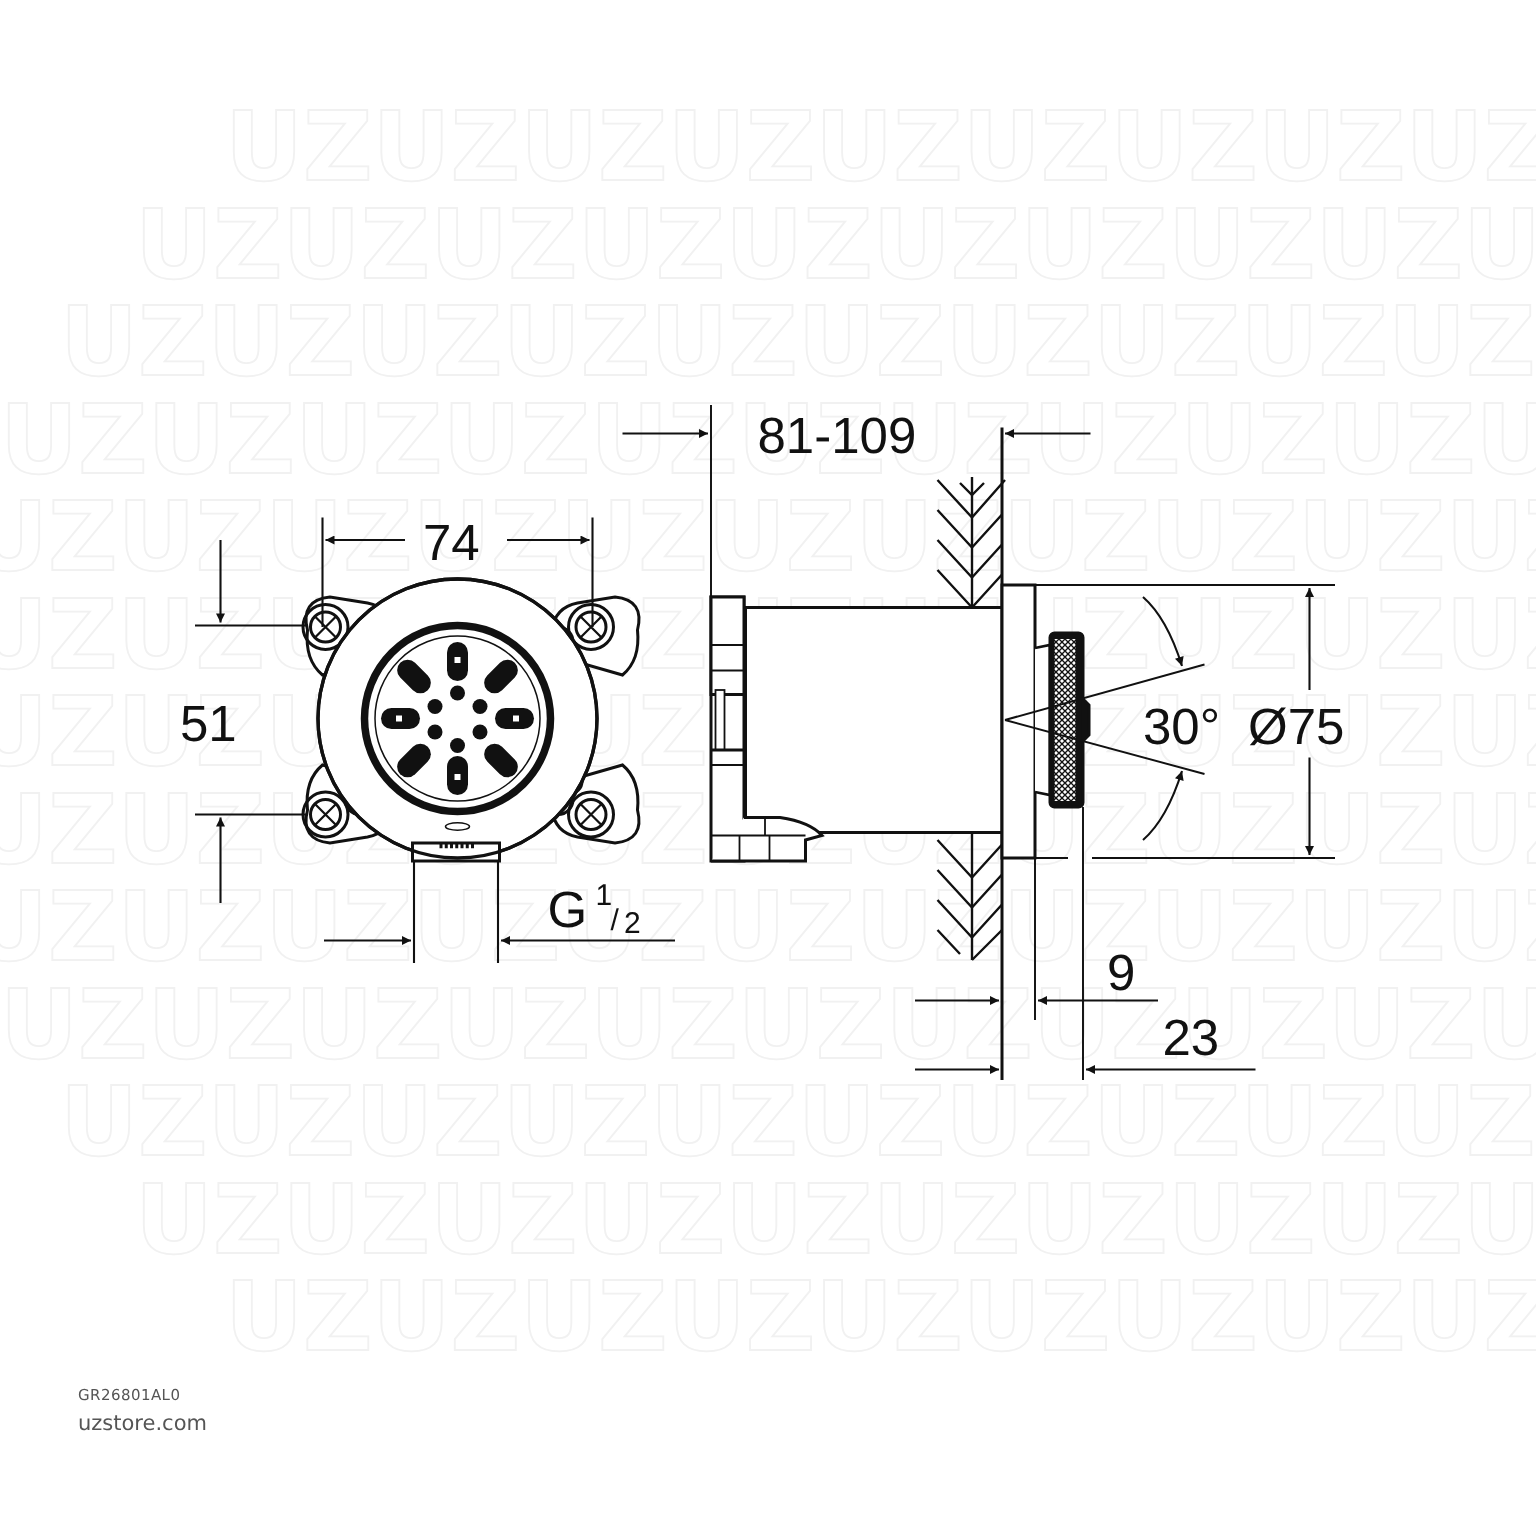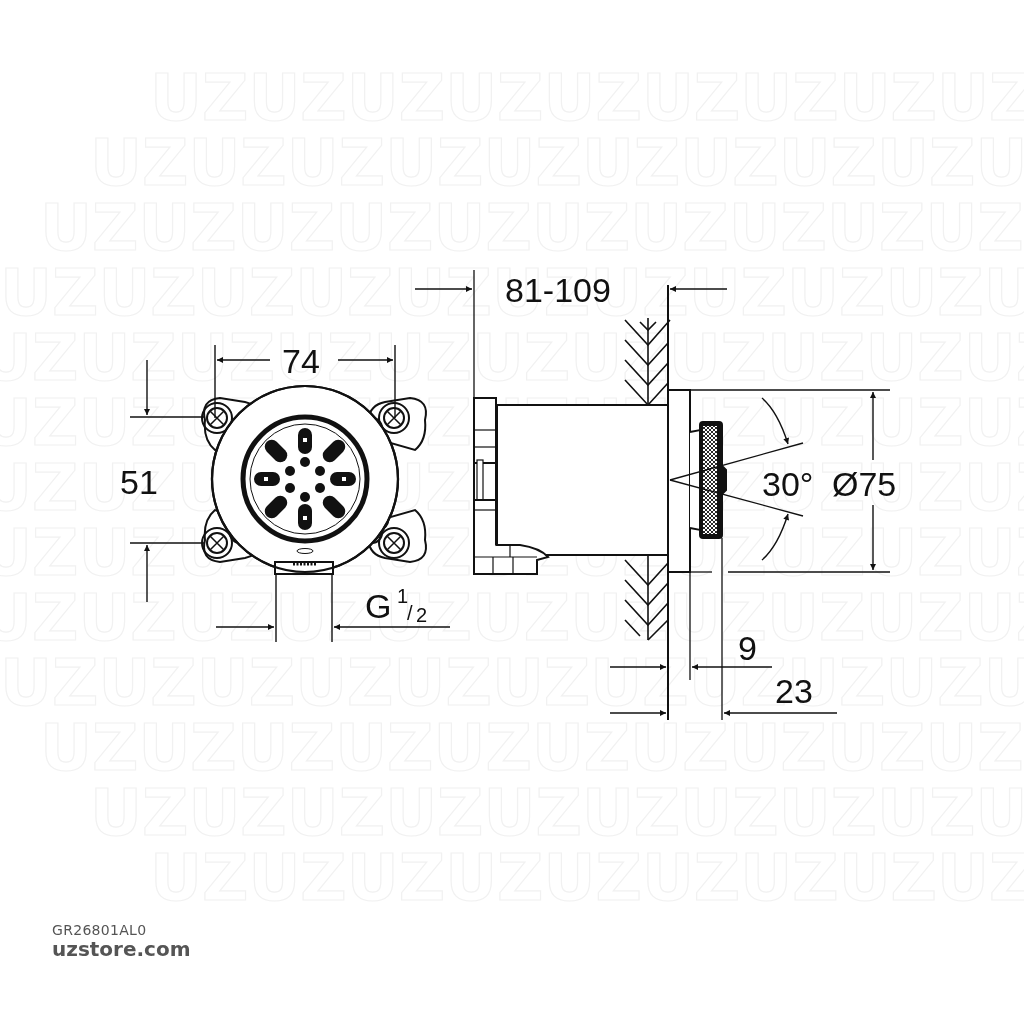--- a/index.html
+++ b/index.html
@@ -2,22 +2,22 @@
 <html><head>
 <meta charset="utf-8">
 <style>
   html, body { margin: 0; padding: 0; background: #ffffff; }
   body { width: 1024px; height: 1024px; position: relative; overflow: hidden; font-family: "Liberation Sans", sans-serif; }
   #drawing { position: absolute; left: 0; top: 0; width: 1024px; height: 1024px; }
   .dim-text { font-family: "Liberation Sans", sans-serif; font-size: 34px; fill: #111; }
   .dim-sub { font-family: "Liberation Sans", sans-serif; font-size: 20px; fill: #111; }
   .wm { font-family: "DejaVu Sans", sans-serif; font-size: 64px; font-weight: bold; fill: none; stroke: #f1f1f1; stroke-width: 1.2; }
   .footer { position: absolute; left: 52px; top: 921px; color: #555; font-family: "DejaVu Sans", sans-serif; line-height: 19px; }
-  .footer .code { font-size: 14px; letter-spacing: 0.3px; }
-  .footer .site { font-size: 20px; font-weight: bold; }
+  .footer .code { font-size: 10px; letter-spacing: 0.3px; }
+  .footer .site { font-size: 14px; }
 </style>
 </head>
 <body>
 
 <svg id="drawing" viewBox="0 0 1024 1024" xmlns="http://www.w3.org/2000/svg">
   <defs>
     <marker id="arr" viewBox="0 0 10 10" refX="10" refY="5" markerWidth="10" markerHeight="6" orient="auto-start-reverse" markerUnits="userSpaceOnUse">
       <path d="M0,0 L10,5 L0,10 z" fill="#111"></path>
     </marker>
     <pattern id="knurl" width="4" height="4" patternUnits="userSpaceOnUse">

